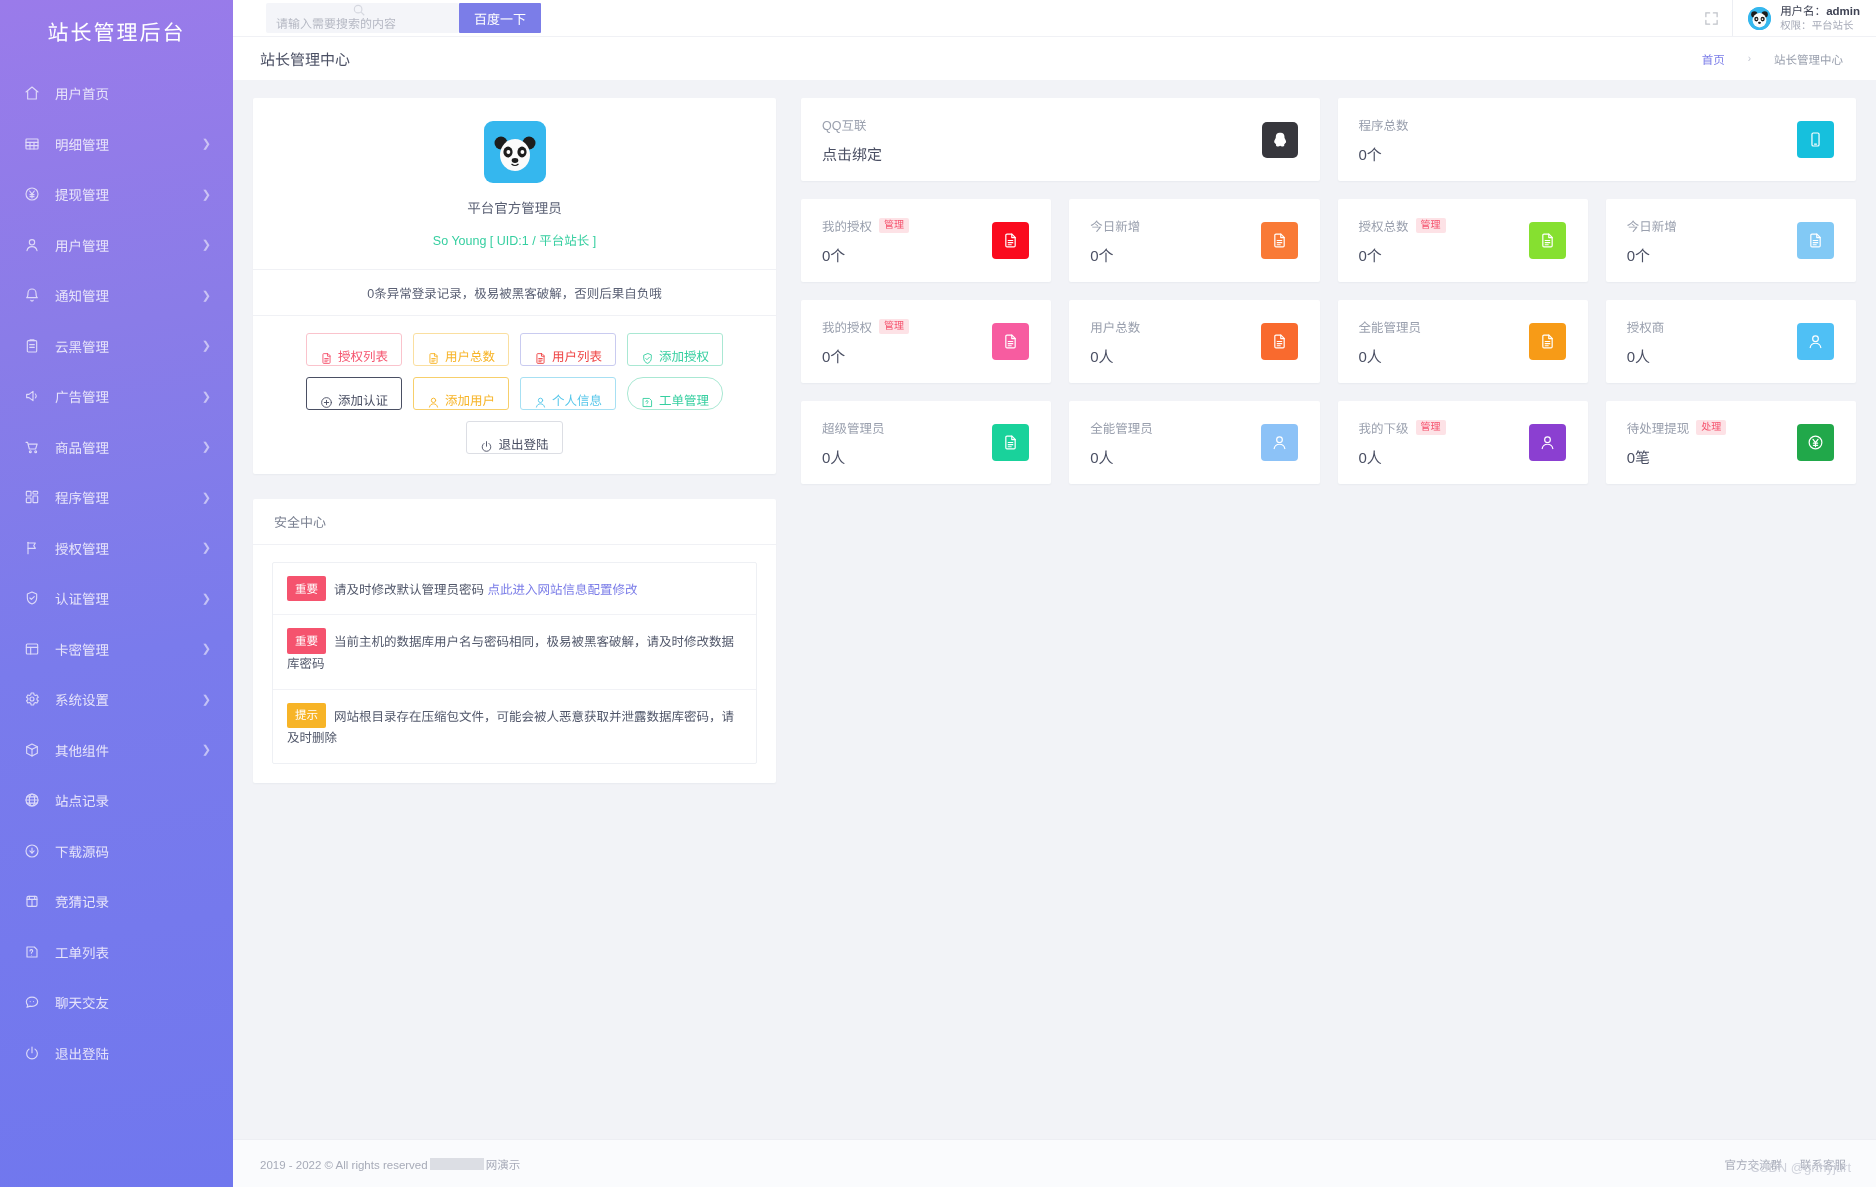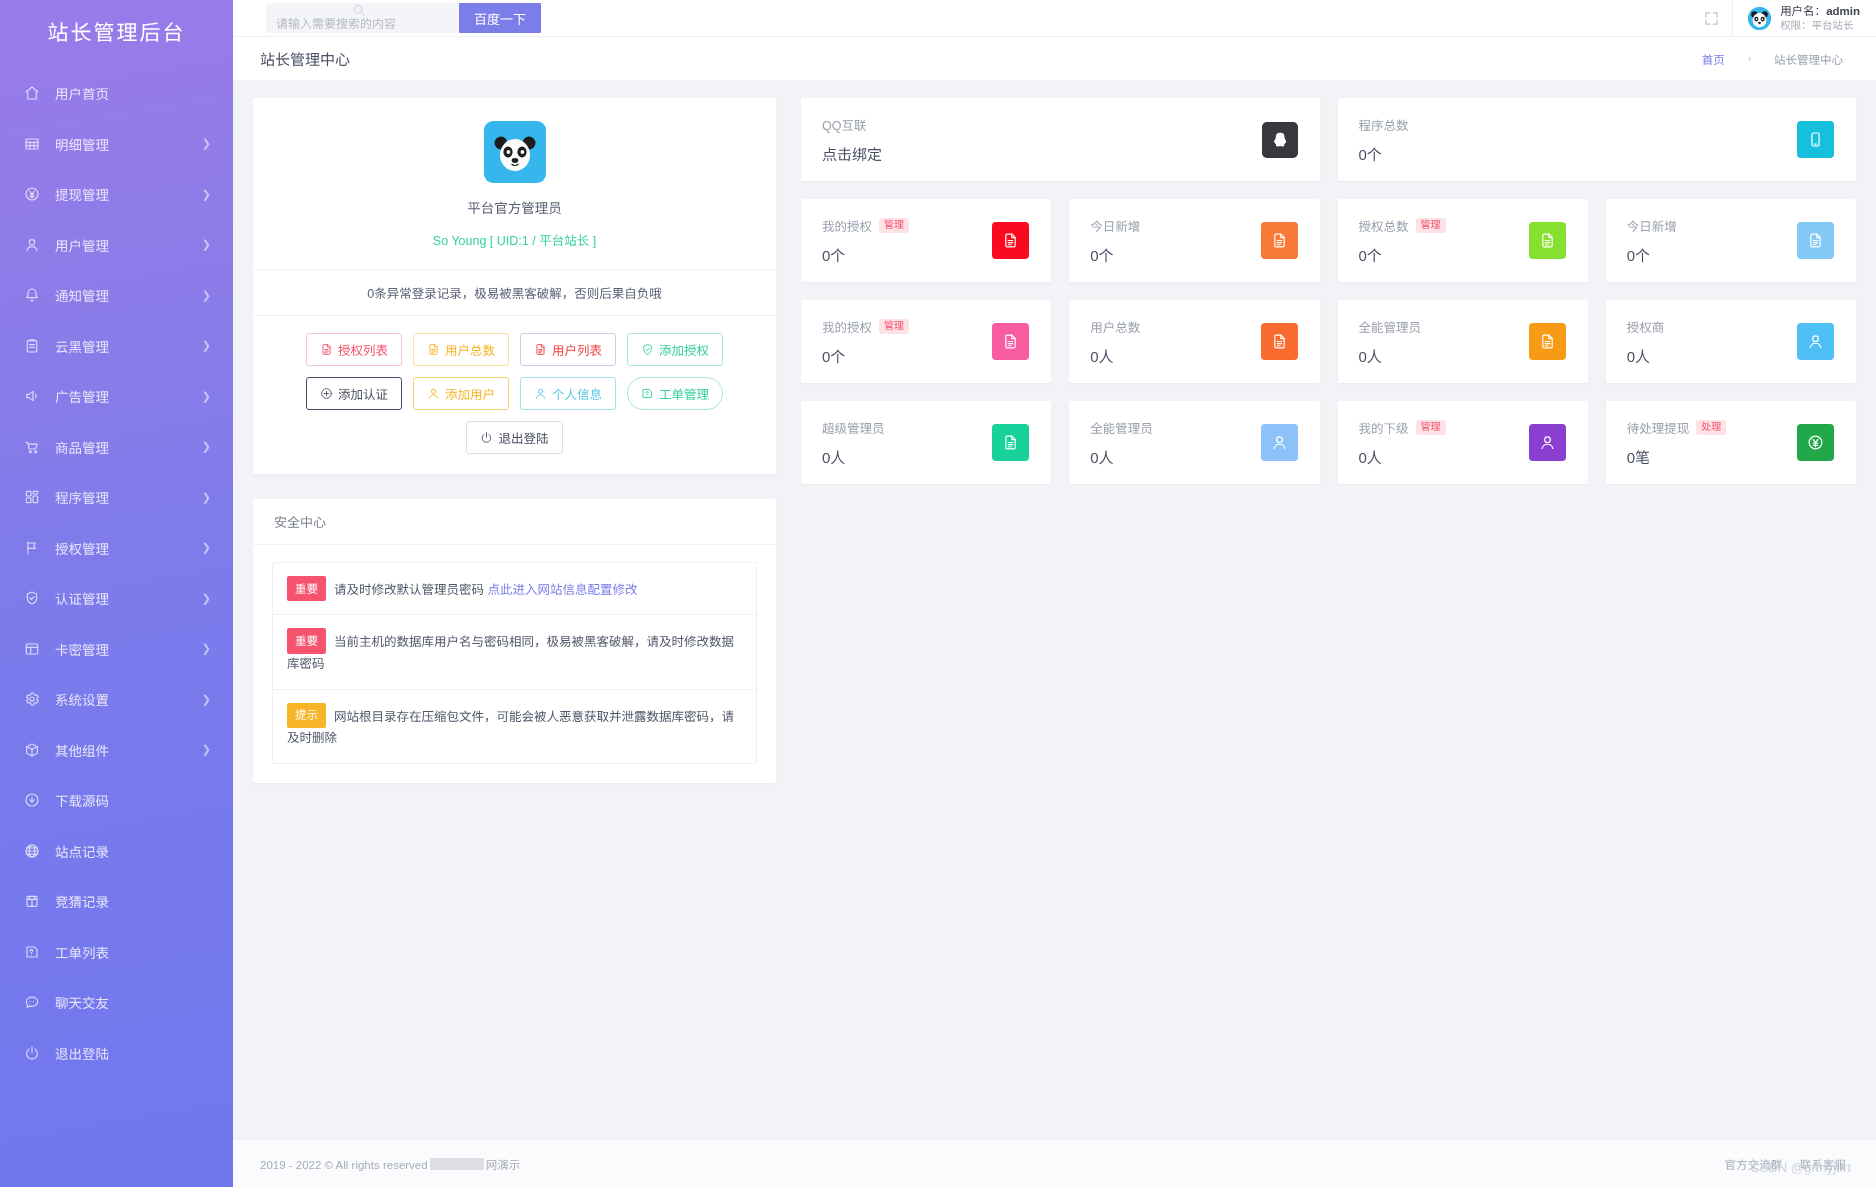--- a/index.html
+++ b/index.html
@@ -123,21 +123,21 @@
   .p-name { font-size: 13.5px; color: #595f73; margin-bottom: 13px; }
   .p-sub { font-size: 12.5px; color: #36cfa0; }
   .profile-note {
     border-top: 1px solid #f0f1f5; border-bottom: 1px solid #f0f1f5;
     text-align: center; font-size: 12.5px; color: #5a6074; padding: 13px 0;
   }
   .btn-rows { padding: 17px 40px 20px; }
   .btn-row { display: flex; gap: 11px; justify-content: center; margin-bottom: 11px; }
   .obtn {
     height: 33px; border-radius: 3px; background: #fff;
-    display: inline-flex; align-items: center; justify-content: center; gap: 5px;
+    display: inline-flex; align-items: flex-end; justify-content: center; gap: 5px;
     font-size: 12.5px; padding: 0 13px; cursor: pointer; white-space: nowrap;
     border: 1px solid #ddd;
   }
   .obtn svg { width: 13px; height: 13px; display: block; flex: 0 0 13px; }
   .btn-row.single { margin-bottom: 0; margin-top: 3px; }
 
   
   .stat-row { display: flex; gap: 18px; margin-bottom: 18px; }
   .stat-card {
     flex: 1 1 0; min-width: 0; background: #fff; border-radius: 2px;
@@ -358,37 +358,37 @@
               <line x1="12" y1="11" x2="12" y2="21"></line>
             </svg>
           </span>
           <span class="nav-label">其他组件</span>
           <span class="nav-arrow">❯</span>
         </div>
         <div class="nav-item">
           <span class="nav-ico">
             <svg viewBox="0 0 24 24" fill="none" stroke="currentColor" stroke-width="1.7" stroke-linecap="round" stroke-linejoin="round">
               <circle cx="12" cy="12" r="9"></circle>
-              <line x1="12" y1="7.5" x2="12" y2="15"></line>
-              <polyline points="8.8,11.8 12,15 15.2,11.8"></polyline>
-            </svg>
-          </span>
-          <span class="nav-label">下载源码</span>
-        </div>
-        <div class="nav-item">
-          <span class="nav-ico">
-            <svg viewBox="0 0 24 24" fill="none" stroke="currentColor" stroke-width="1.7" stroke-linecap="round" stroke-linejoin="round">
-              <circle cx="12" cy="12" r="9"></circle>
               <ellipse cx="12" cy="12" rx="4" ry="9"></ellipse>
               <line x1="3" y1="12" x2="21" y2="12"></line>
               <line x1="4.4" y1="7.4" x2="19.6" y2="7.4"></line>
               <line x1="4.4" y1="16.6" x2="19.6" y2="16.6"></line>
             </svg>
           </span>
           <span class="nav-label">站点记录</span>
+        </div>
+        <div class="nav-item">
+          <span class="nav-ico">
+            <svg viewBox="0 0 24 24" fill="none" stroke="currentColor" stroke-width="1.7" stroke-linecap="round" stroke-linejoin="round">
+              <circle cx="12" cy="12" r="9"></circle>
+              <line x1="12" y1="7.5" x2="12" y2="15"></line>
+              <polyline points="8.8,11.8 12,15 15.2,11.8"></polyline>
+            </svg>
+          </span>
+          <span class="nav-label">下载源码</span>
         </div>
         <div class="nav-item">
           <span class="nav-ico">
             <svg viewBox="0 0 24 24" fill="none" stroke="currentColor" stroke-width="1.7" stroke-linecap="round" stroke-linejoin="round">
               <rect x="4.5" y="5" width="15" height="15" rx="2"></rect>
               <line x1="4.5" y1="9.5" x2="19.5" y2="9.5"></line>
               <line x1="12" y1="9.5" x2="12" y2="20"></line>
               <line x1="8" y1="5" x2="8" y2="9.5"></line>
               <line x1="16" y1="5" x2="16" y2="9.5"></line>
             </svg>

